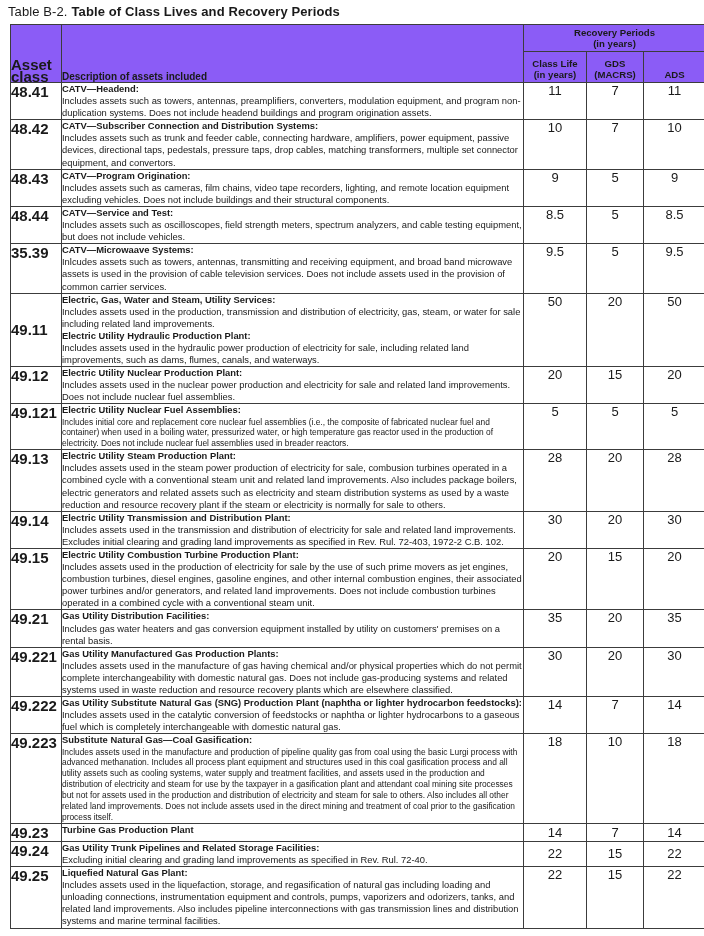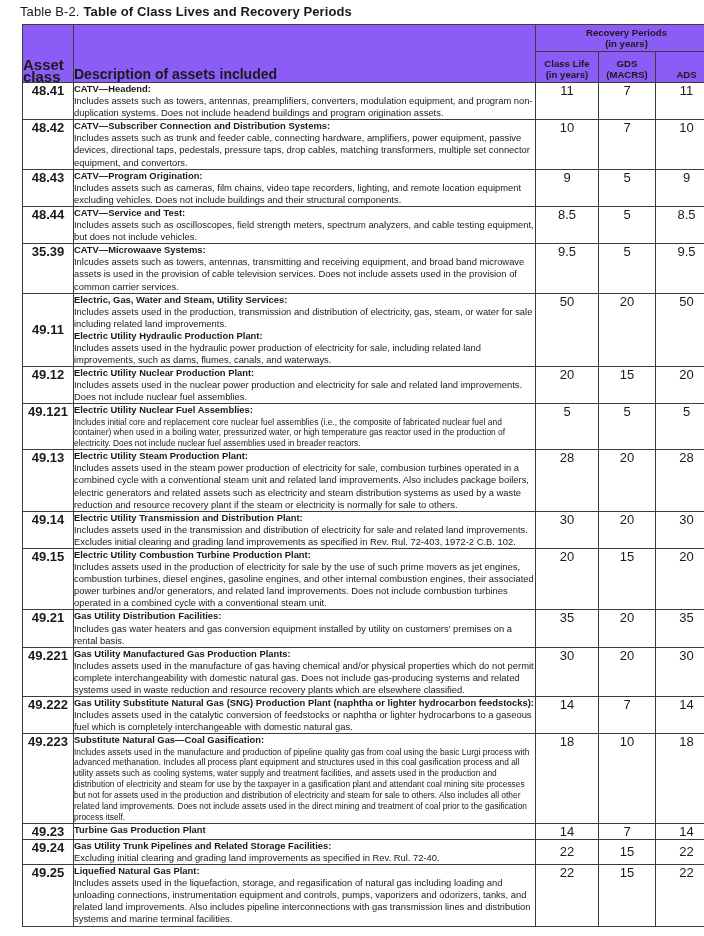--- a/index.html
+++ b/index.html
@@ -4,21 +4,21 @@
 <style>
   * { box-sizing: border-box; }
   html, body {
     margin: 0; padding: 0;
     width: 704px; height: 936px;
     background: #ffffff;
     color: #1a1a1a;
     font-family: "Liberation Sans", sans-serif;
     overflow: hidden;
   }
-  .page { padding: 2px 3px 0 20px; }
+  .page { padding: 2px 3px 0 8px; }
 
   .title {
     font-size: 13px;
     line-height: 15px;
     margin: 2px 0 5px 0;
     letter-spacing: .1px;
   }
   .title .prefix { font-weight: normal; }
   .title .bold { font-weight: bold; margin-left: 4px; }
 
@@ -37,41 +37,40 @@
   thead th { font-weight: bold; background: #8b5cf6; }
   th.asset-h {
     vertical-align: bottom; text-align: left;
     padding: 0 0 3px 9px;
     font-size: 15px; line-height: 11.5px;
     white-space: pre-line;
   }
   th.desc-h {
     vertical-align: bottom; text-align: left;
     padding: 0 0 3px 5px;
-    font-size: 14px;
+    font-size: 10px;
   }
   th.recovery-h {
     text-align: center; vertical-align: middle;
     font-size: 9.6px; line-height: 11.5px;
     height: 27px;
     white-space: pre-line;
   }
   tr.subhead th {
     text-align: center; vertical-align: bottom;
     font-size: 9.6px; line-height: 11px;
     height: 31px;
     padding-bottom: 2px;
     white-space: pre-line;
   }
 
   
   td.asset {
     font-weight: bold;
-    font-size: 13px;
-    text-align: center;
+    font-size: 15px;
     vertical-align: top;
     padding-top: 2px;
   }
   td.asset.mid { vertical-align: middle; padding-top: 0; }
   td.desc {
     font-size: 9.4px;
     line-height: 12.1px;
     vertical-align: top;
     padding: 1px 5px 2px 5px;
   }

